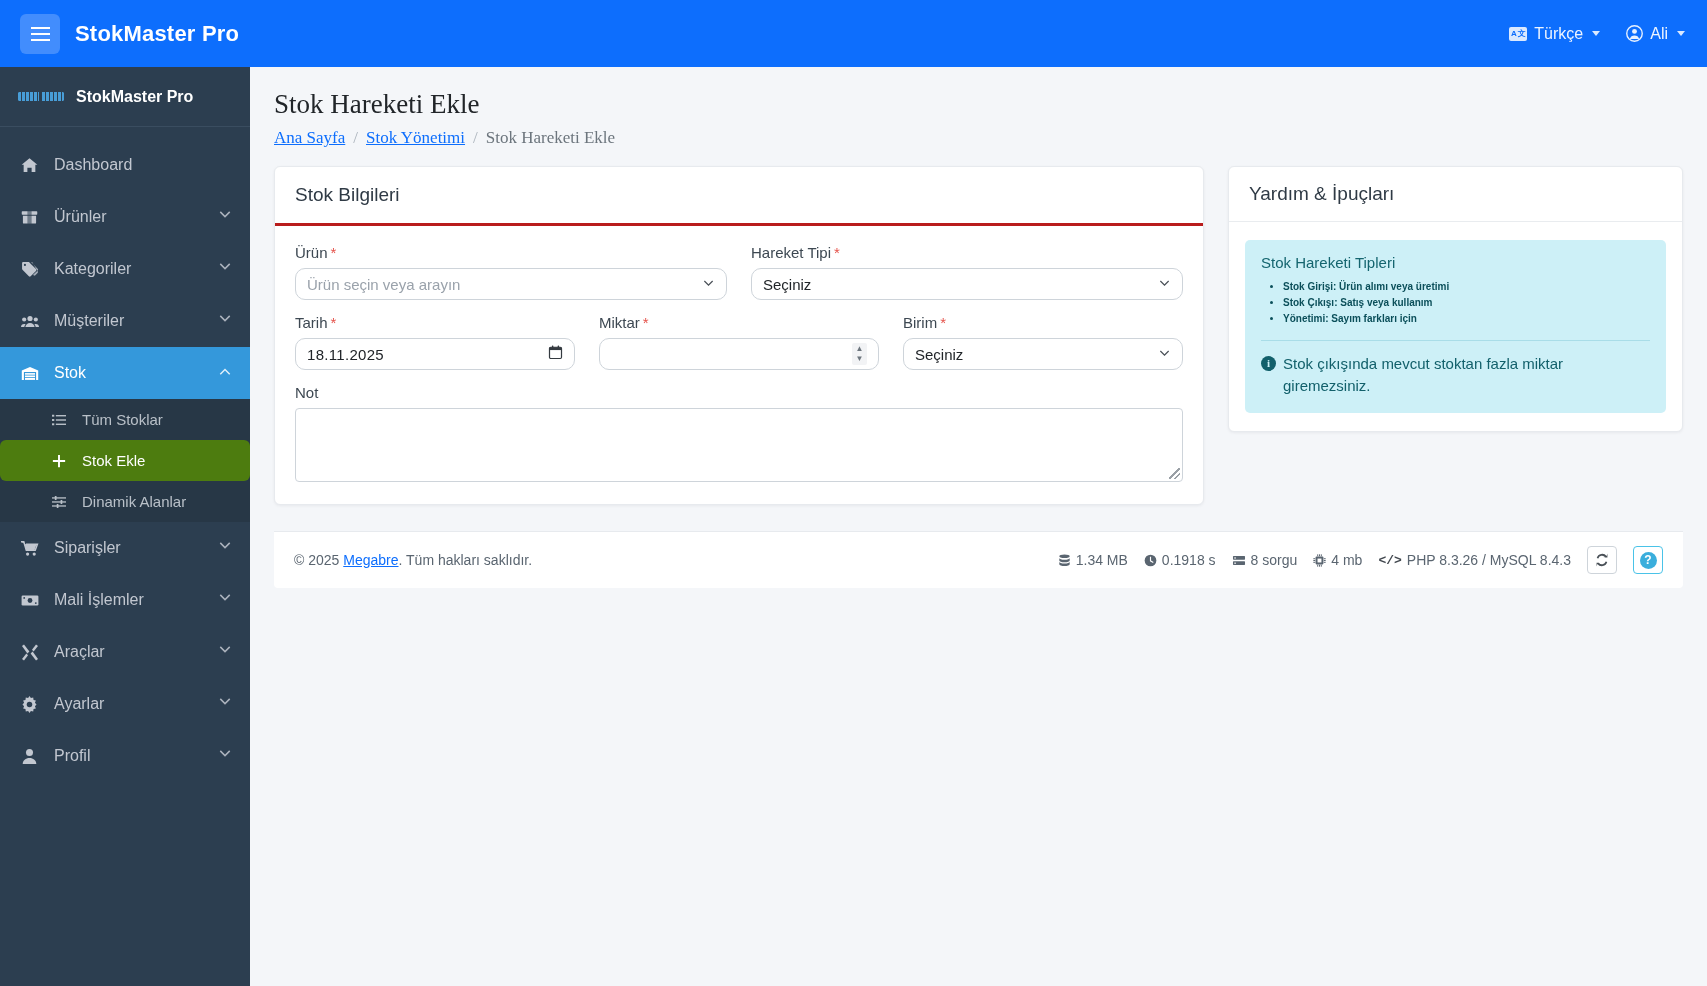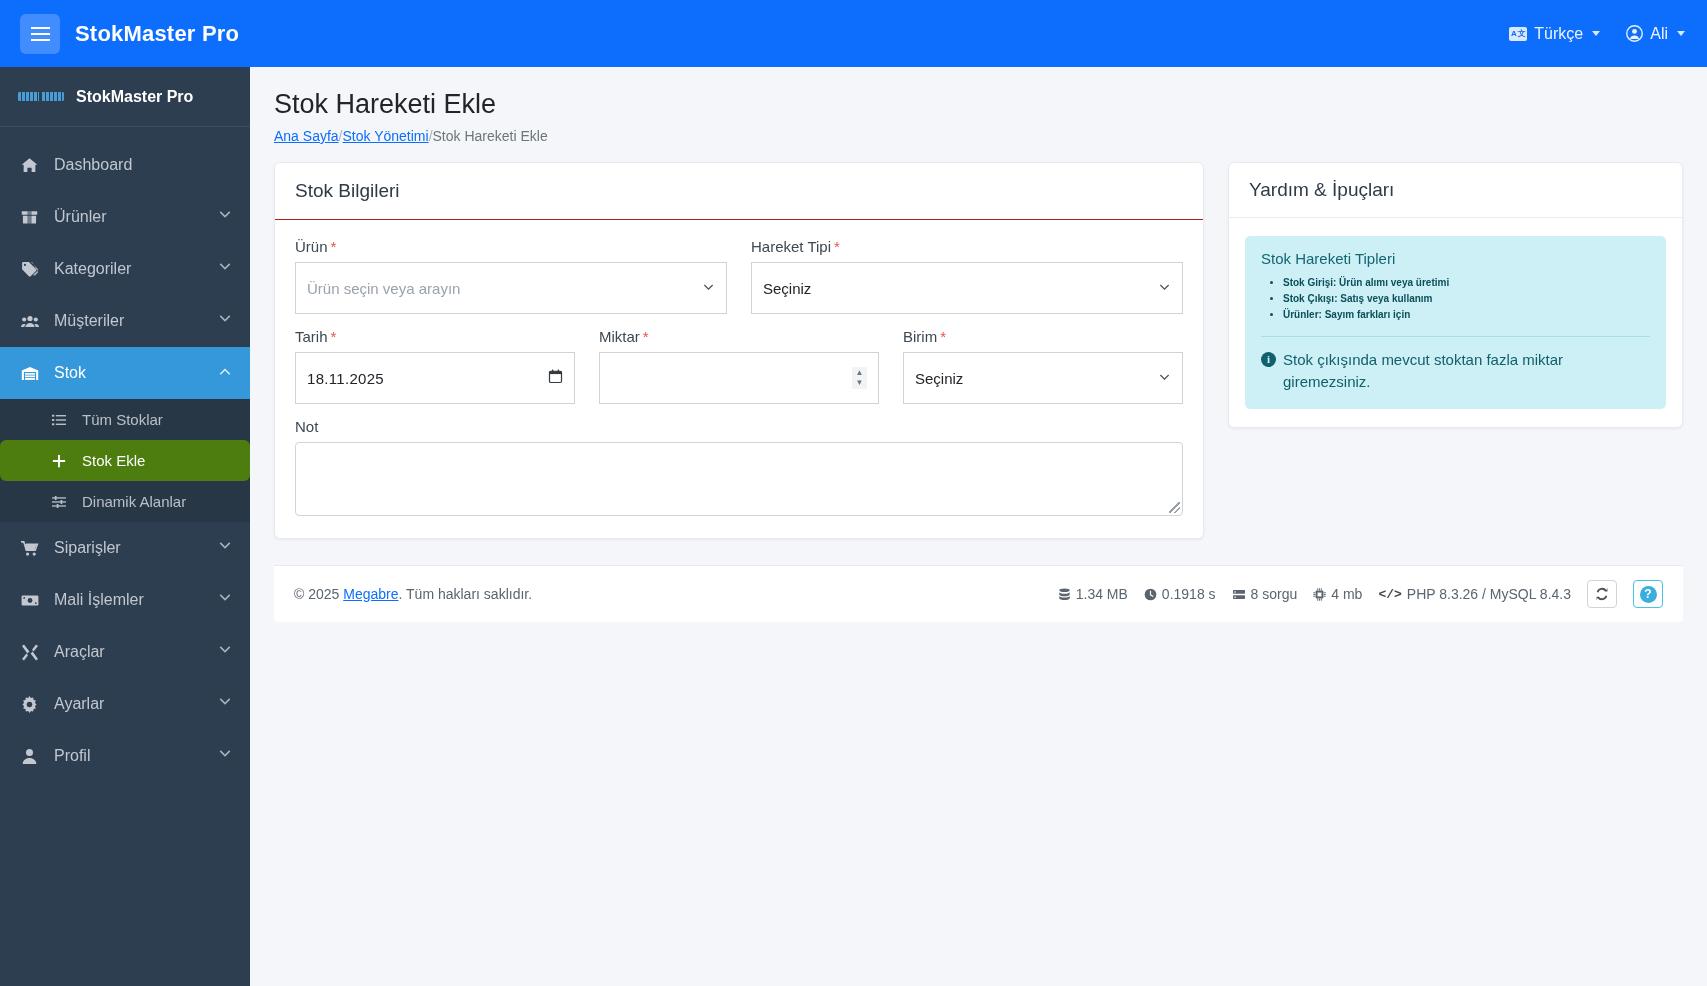--- a/index.html
+++ b/index.html
@@ -88,50 +88,50 @@
   .sub-link .sic svg { fill: #b9c0c8; }
   .sub-link .slbl { margin-left: 8px; white-space: nowrap; }
   .sub-link.active { background: #4d7c0f; color: #fff; border-radius: 6px; }
   .sub-link.active .sic svg { fill: #fff; }
 
   
   .content {
     position: absolute; top: 67px; left: 250px; right: 0; bottom: 0;
     background: #f4f6f9; overflow: hidden;
   }
-  .page-head { padding: 22px 16px 0 24px; }
+  .page-head { padding: 22px 16px 0 24px; font-family: Liberation Serif, serif; }
   .page-title { font-size: 27px; color: #212529; font-weight: normal; margin: 0 0 8px 0; }
-  .crumbs { font-size: 14px; color: #6c757d; display: flex; }
+  .crumbs { font-size: 17px; color: #6c757d; display: flex; gap: 8px; }
   .crumbs a { color: #0d6efd; text-decoration: underline; cursor: pointer; }
   .crumbs .sep { color: #adb5bd; }
 
   .row-main { display: flex; padding: 18px 24px 0 24px; gap: 24px; align-items: flex-start; }
   .col-left { flex: 0 0 930px; max-width: 930px; }
   .col-right { flex: 1 1 auto; }
 
   .card {
     background: #fff; border-radius: 6px; border: 1px solid #e7eaee;
     box-shadow: 0 1px 3px rgba(16,24,40,.06);
   }
   .card-head {
-    padding: 17px 20px; border-bottom: 1px solid #b91c1c;
+    padding: 17px 20px; border-bottom: 3px solid #b91c1c;
     font-size: 19px; color: #2f3a45;
   }
   .card-body { padding: 18px 20px 22px 20px; }
 
   .form-row { display: flex; gap: 24px; margin-bottom: 14px; }
   .fg { display: flex; flex-direction: column; }
   .fg.w-half { flex: 1 1 0; }
   .fg.w-third { flex: 1 1 0; }
   .flabel {
     font-size: 15px; color: #3d4852; margin-bottom: 7px; white-space: nowrap;
   }
   .req { color: #e5534b; margin-left: 3px; }
   .ctrl {
-    height: 52px; border: 1px solid #ced4da; border-radius: 0;
+    height: 32px; border: 1px solid #ced4da; border-radius: 10px;
     background: #fff; display: flex; align-items: center;
     padding: 0 11px; font-size: 15px; color: #212529; position: relative;
   }
   .ctrl.placeholder { color: #9aa2ab; }
   .ctrl .chev-dark { margin-left: auto; }
   .datewrap { display: flex; align-items: center; width: 100%; }
   .date-val { color: #212529; letter-spacing: .3px; }
   .cal-ic { margin-left: auto; }
   .spin {
     margin-left: auto; width: 15px; height: 22px;
@@ -538,21 +538,21 @@
 
       <div class="col-right">
         <div class="card">
           <div class="help-head">Yardım &amp; İpuçları</div>
           <div class="help-body">
             <div class="alert-info">
               <div class="alert-title">Stok Hareketi Tipleri</div>
               <ul class="alert-list">
                 <li>Stok Girişi: Ürün alımı veya üretimi</li>
                 <li>Stok Çıkışı: Satış veya kullanım</li>
-                <li>Ürünler: Sayım farkları için</li>
+                <li>Yönetimi: Sayım farkları için</li>
               </ul>
               <hr class="hr-soft">
               <div class="alert-note">
                 <span class="info-dot">i</span>
                 <span>Stok çıkışında mevcut stoktan fazla miktar giremezsiniz.</span>
               </div>
             </div>
           </div>
         </div>
 

